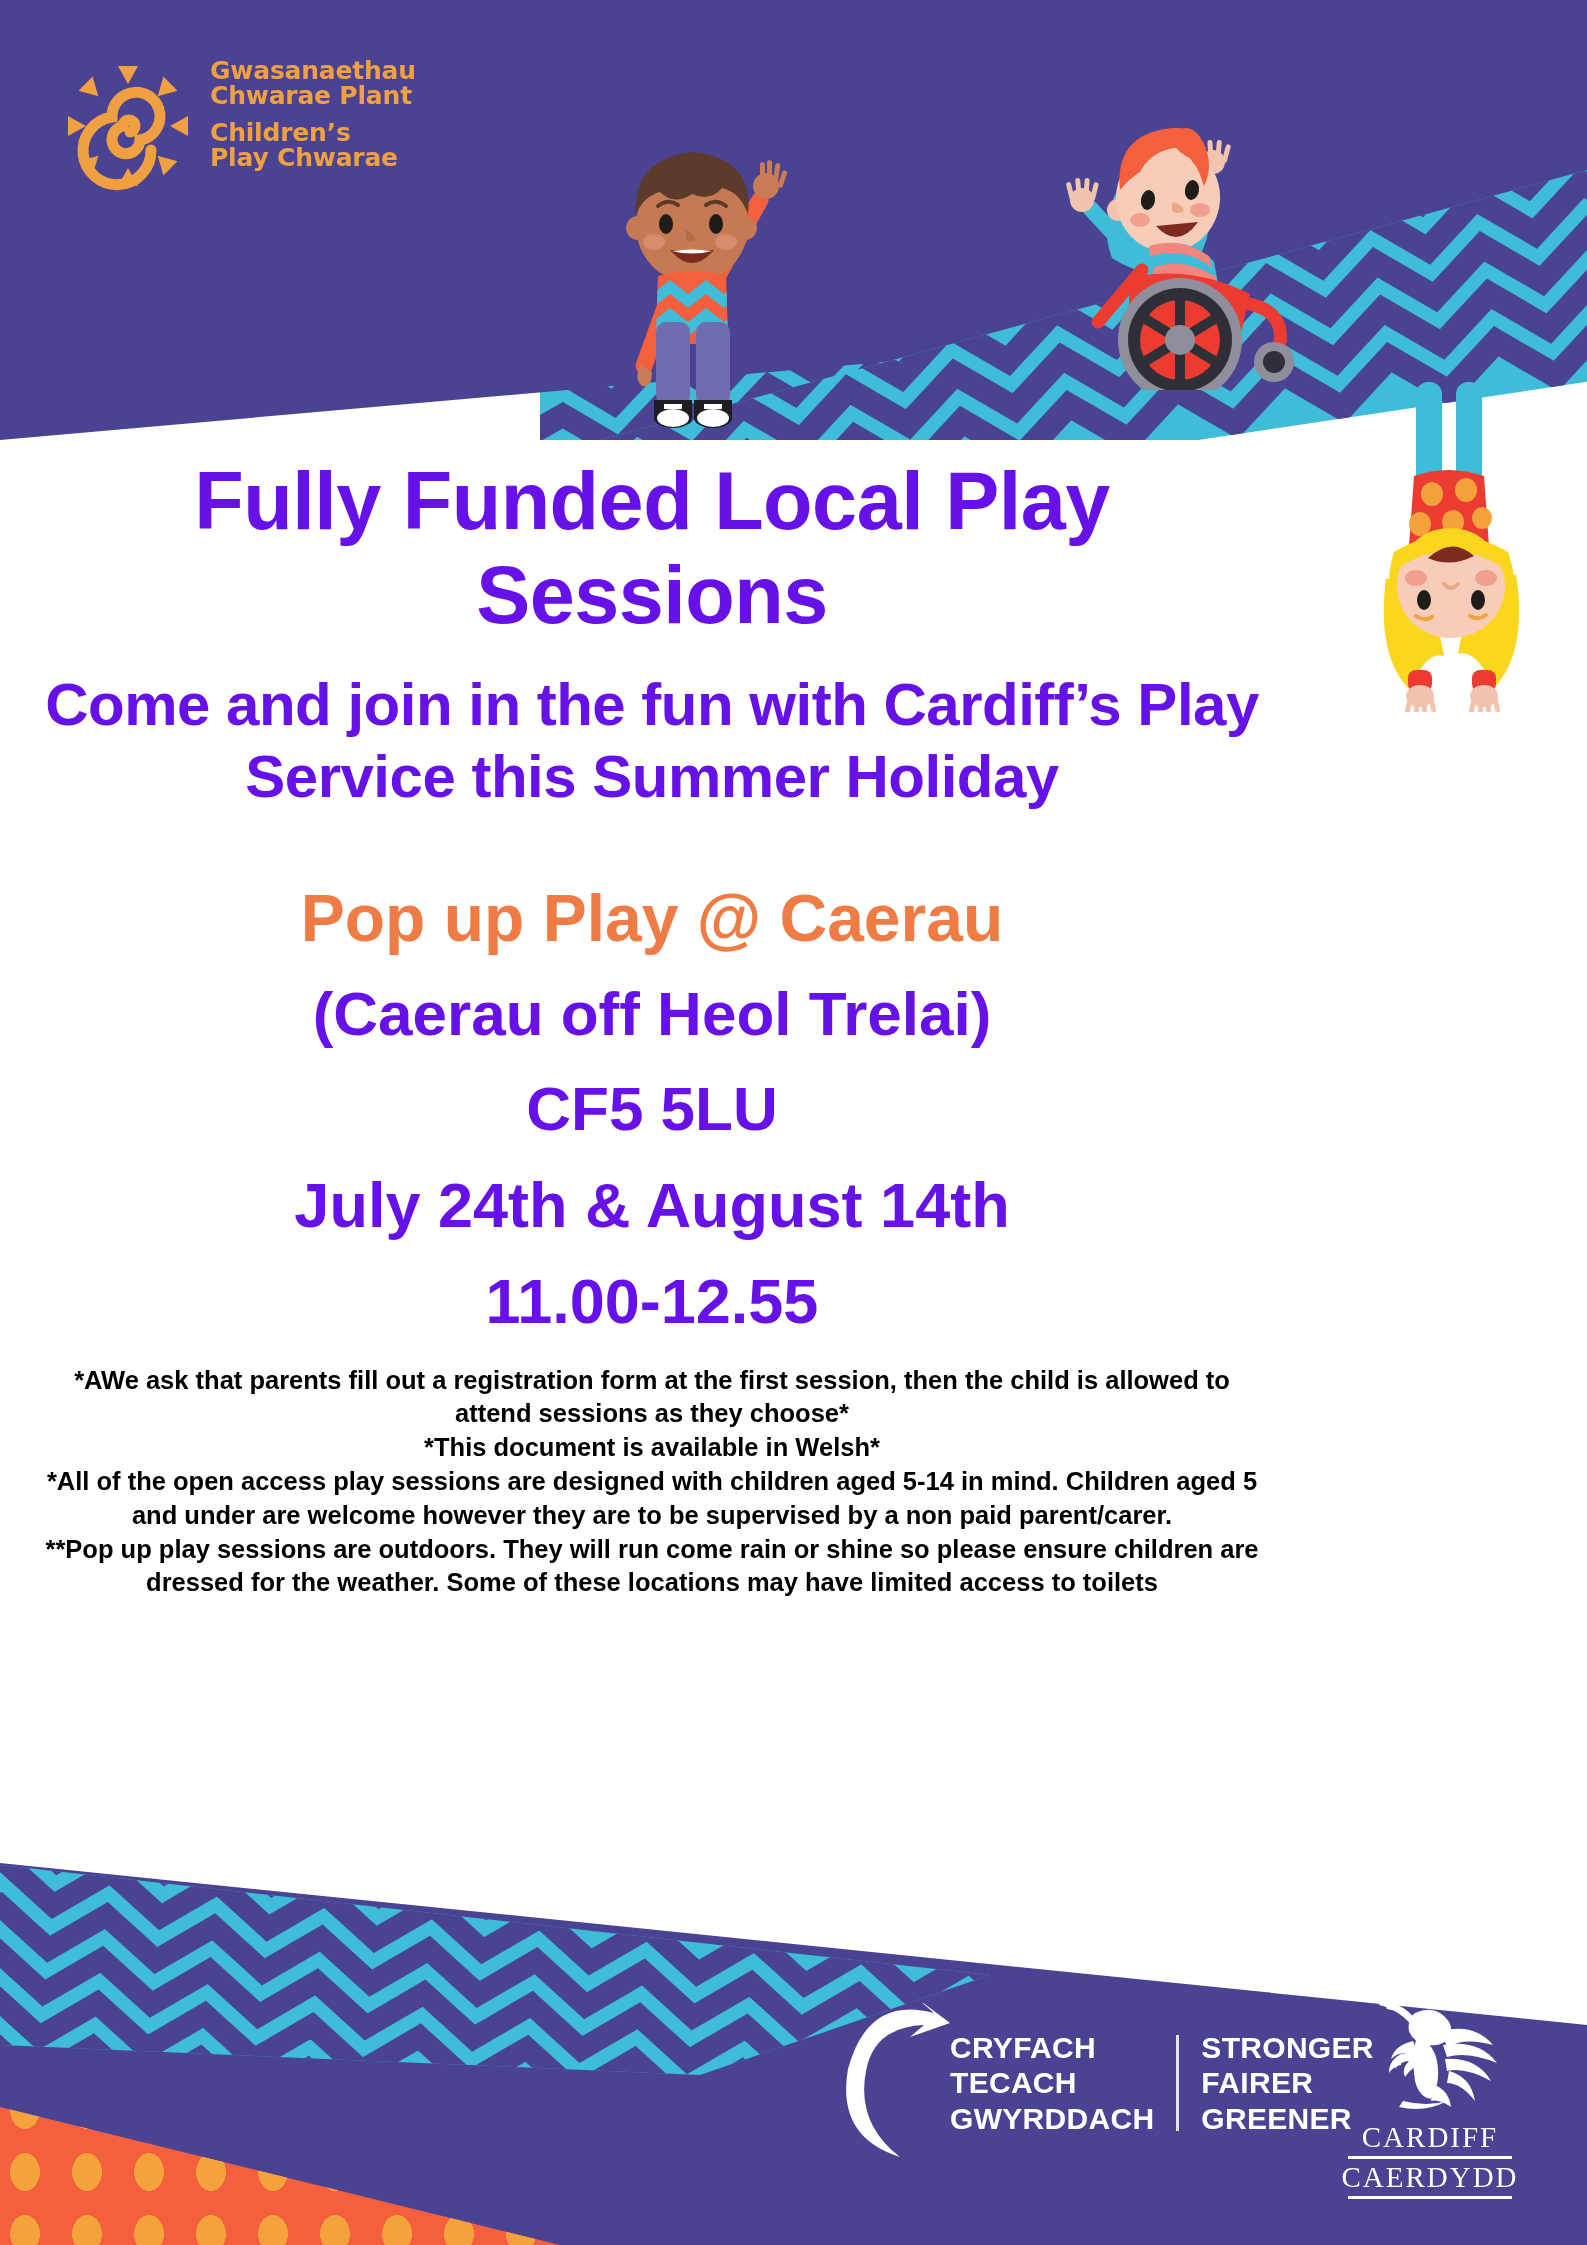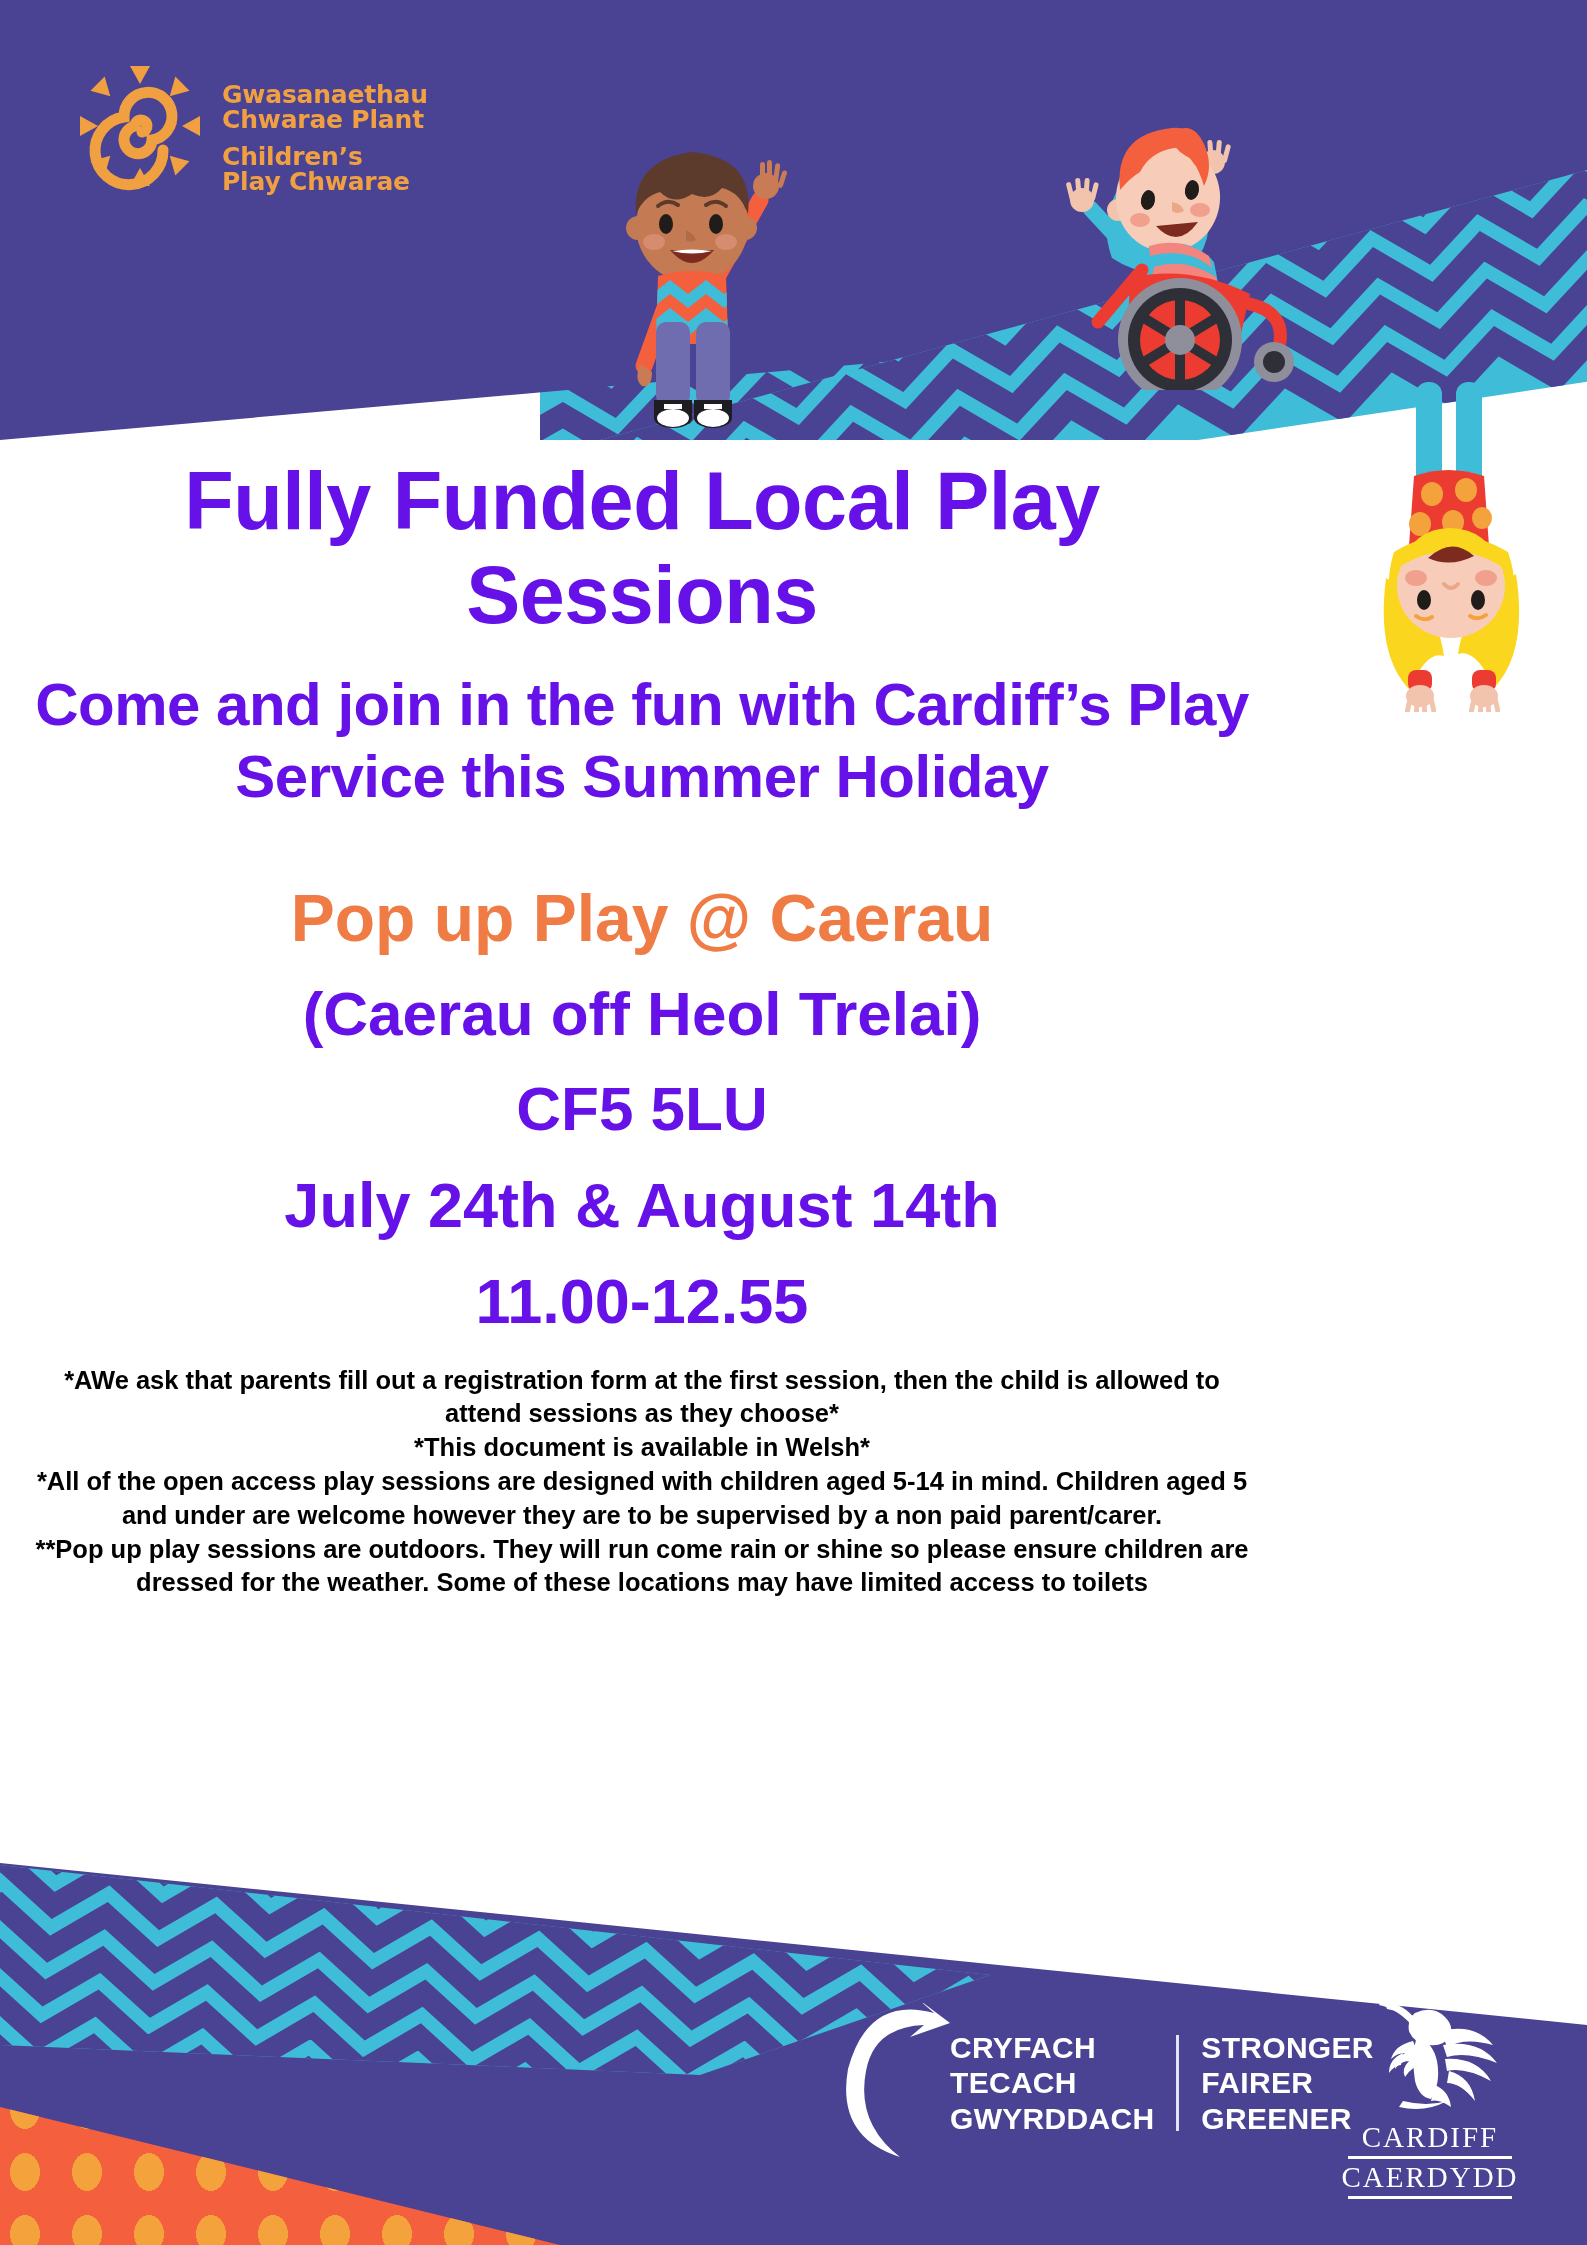--- a/index.html
+++ b/index.html
@@ -67,34 +67,34 @@
     clip-path:polygon(0 22px, 560px 160px, 0 160px);
   }
   .bot-dots{
     position:absolute;left:0;bottom:0;width:560px;height:160px;
     clip-path:polygon(0 22px, 560px 160px, 0 160px);
     background-image:radial-gradient(ellipse 15px 19px at 25px 25px, #f3a23c 99%, transparent 100%);
     background-size:62px 62px;
   }
 
   
-  .logo{position:absolute;left:72px;top:58px;display:flex;align-items:flex-end;gap:14px;}
+  .logo{position:absolute;left:60px;top:58px;display:flex;align-items:flex-start;gap:14px;}
   .logo-mark{width:136px;height:136px;flex:0 0 auto;}
   .logo-text{line-height:1.0;}
   .logo-text div{
     color:#f0a040;font-weight:bold;font-size:25px;letter-spacing:-0.2px;
     font-family:"DejaVu Sans", sans-serif;
   }
   .logo-text .gap{height:12px;}
 
   
   .char{position:absolute;}
 
   
-  .content{position:absolute;left:2px;top:455px;width:1280px;text-align:center;}
+  .content{position:absolute;left:12px;top:455px;width:1280px;text-align:center;}
   .h1{
     color:#6611e8;font-weight:bold;
     font-size:81px;line-height:1.16;
     letter-spacing:-0.5px;
     margin:0 90px 0 90px;
     font-family:"Liberation Sans", sans-serif;
   }
   .h2{
     color:#6611e8;font-weight:bold;
     font-size:60px;line-height:1.2;

